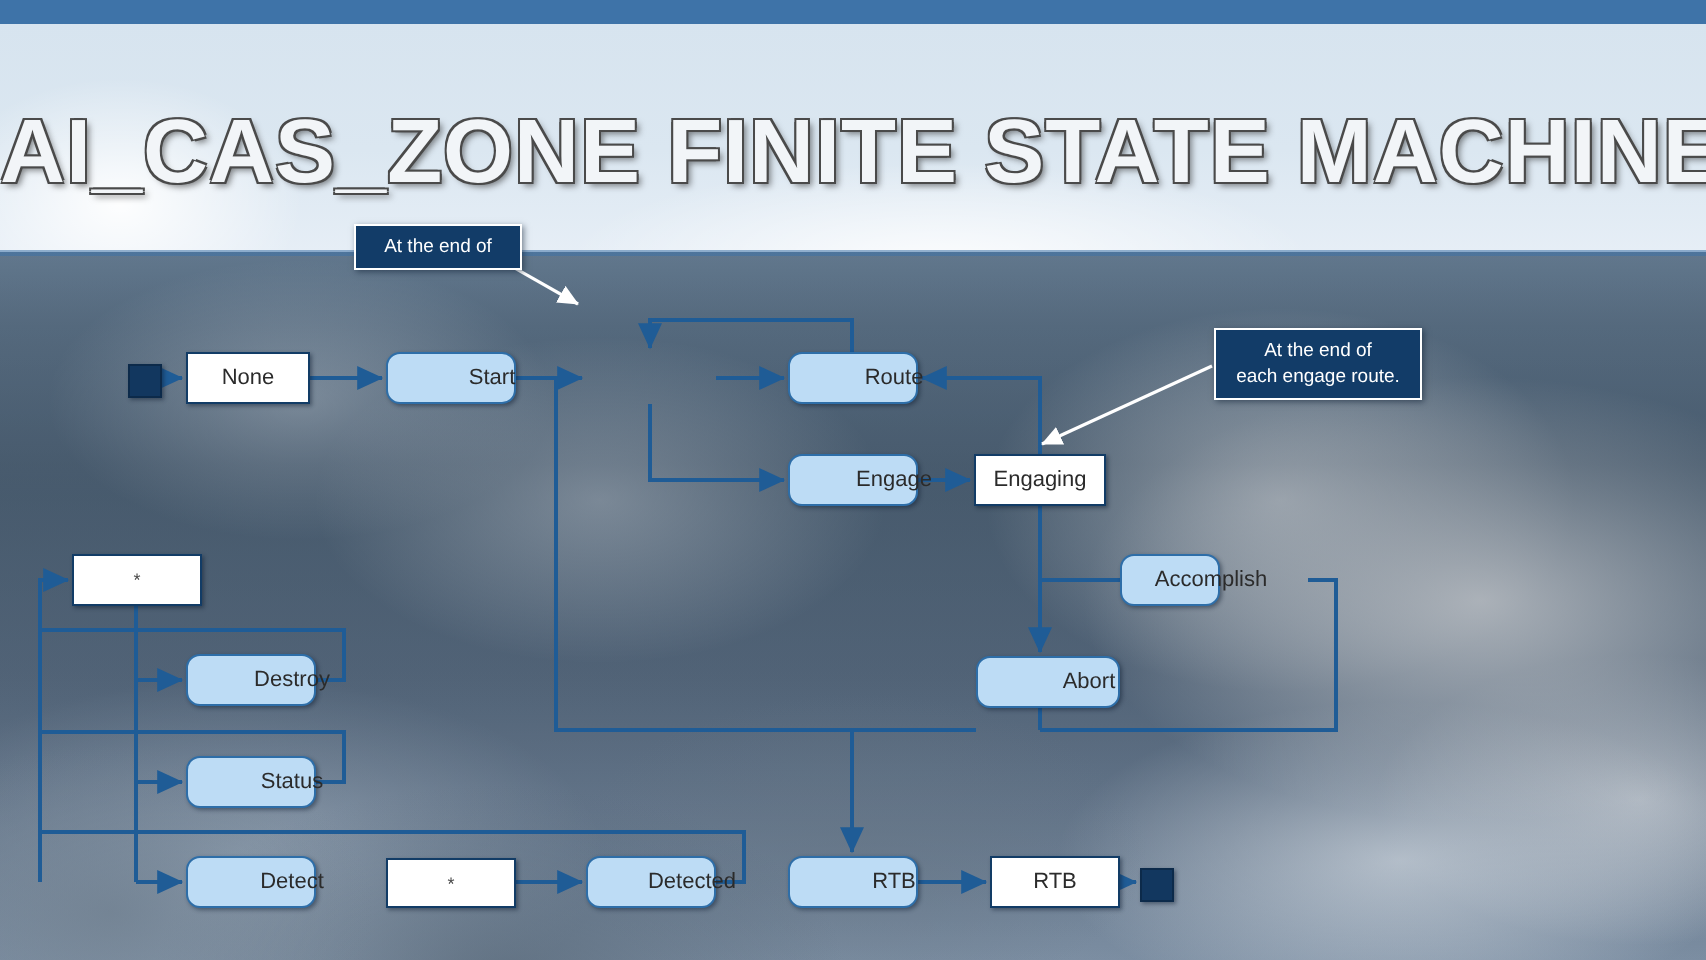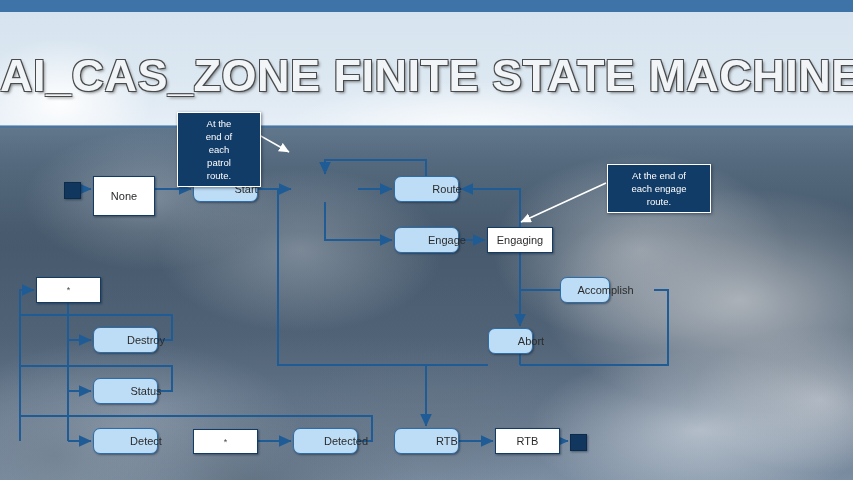--- a/index.html
+++ b/index.html
@@ -76,21 +76,21 @@
   .terminator{
     position:absolute;width:15px;height:15px;background:#12375f;
     border:1px solid #0c2a4a;box-shadow:1px 1px 2px rgba(10,25,45,.45);
   }
 
   
   .callout{
     position:absolute;box-sizing:border-box;
     background:#123c68;border:1.5px solid #ffffff;
     color:#ffffff;font-size:9.5px;line-height:13px;text-align:center;
-    padding:4px 20px;
+    padding:4px 6px;
     box-shadow:1px 1px 3px rgba(10,25,45,.5);
   }
   .callout span{display:block;}
 </style>
 </head>
 <body>
 
 <div id="stage">
 
   <div class="bg-base"></div>
@@ -163,39 +163,39 @@
       <path d="M258,441 L291,441" marker-end="url(#ah)"></path>
 
       <path d="M252,131 L289,152" stroke="#ffffff" stroke-width="1.6" marker-end="url(#ahw)"></path>
       <path d="M606,183 L521,222" stroke="#ffffff" stroke-width="1.6" marker-end="url(#ahw)"></path>
     </g>
   </svg>
 
   <div class="terminator" style="left:64px;top:182px;"></div>
   <div class="terminator" style="left:570px;top:434px;"></div>
 
-  <div class="node white" style="left:93px;top:176px;width:62px;height:40px;">
+  <div class="node white" style="left:93px;top:176px;width:62px;height:26px;">
     <span>None</span>
   </div>
   <div class="node blue" style="left:193px;top:176px;width:65px;height:26px;">
     <span>Start</span>
   </div>
   <div class="node blue" style="left:394px;top:176px;width:65px;height:26px;">
     <span>Route</span>
   </div>
   <div class="node blue" style="left:394px;top:227px;width:65px;height:26px;">
     <span>Engage</span>
   </div>
   <div class="node white" style="left:487px;top:227px;width:66px;height:26px;">
     <span>Engaging</span>
   </div>
   <div class="node blue" style="left:560px;top:277px;width:50px;height:26px;">
     <span>Accomplish</span>
   </div>
-  <div class="node blue" style="left:488px;top:328px;width:45px;height:26px;">
+  <div class="node blue" style="left:488px;top:328px;width:72px;height:26px;">
     <span>Abort</span>
   </div>
   <div class="node white star" style="left:36px;top:277px;width:65px;height:26px;">
     <span>*</span>
   </div>
   <div class="node blue" style="left:93px;top:327px;width:65px;height:26px;">
     <span>Destroy</span>
   </div>
   <div class="node blue" style="left:93px;top:378px;width:65px;height:26px;">
     <span>Status</span>
@@ -211,20 +211,19 @@
   </div>
   <div class="node blue" style="left:394px;top:428px;width:65px;height:26px;">
     <span>RTB</span>
   </div>
   <div class="node white" style="left:495px;top:428px;width:65px;height:26px;">
     <span>RTB</span>
   </div>
 
   <div class="callout" style="left:177px;top:112px;width:84px;">
     <span>At the end of</span>
-    <span>each patrol route.</span>
   </div>
   <div class="callout" style="left:607px;top:164px;width:104px;">
     <span>At the end of</span>
     <span>each engage route.</span>
   </div>
 
 </div>
 
 </body></html>

